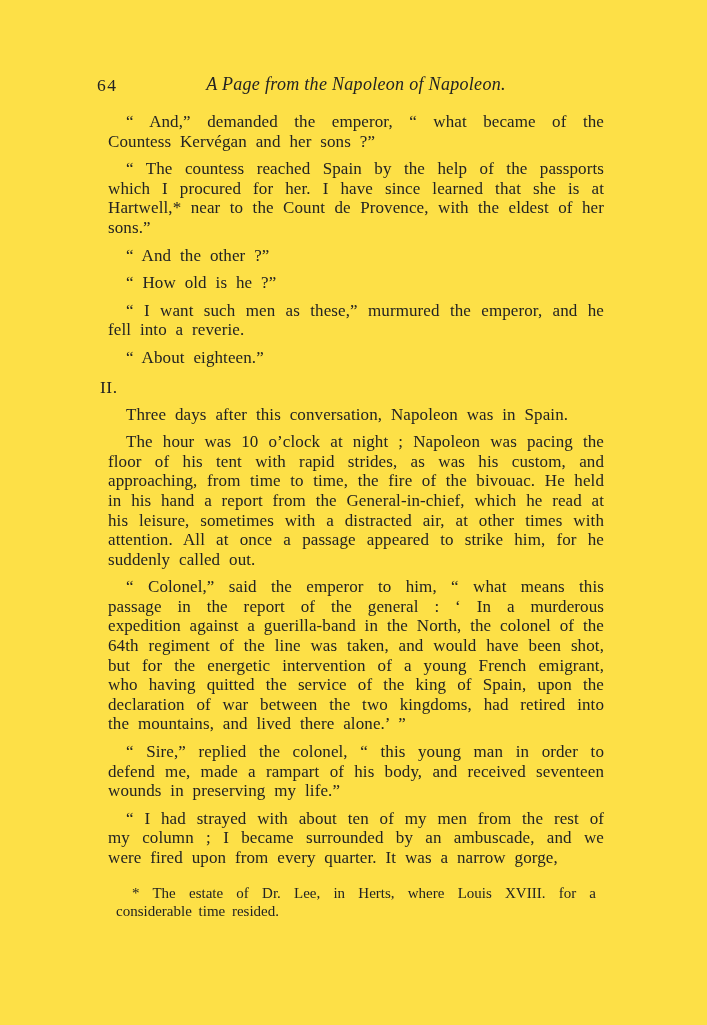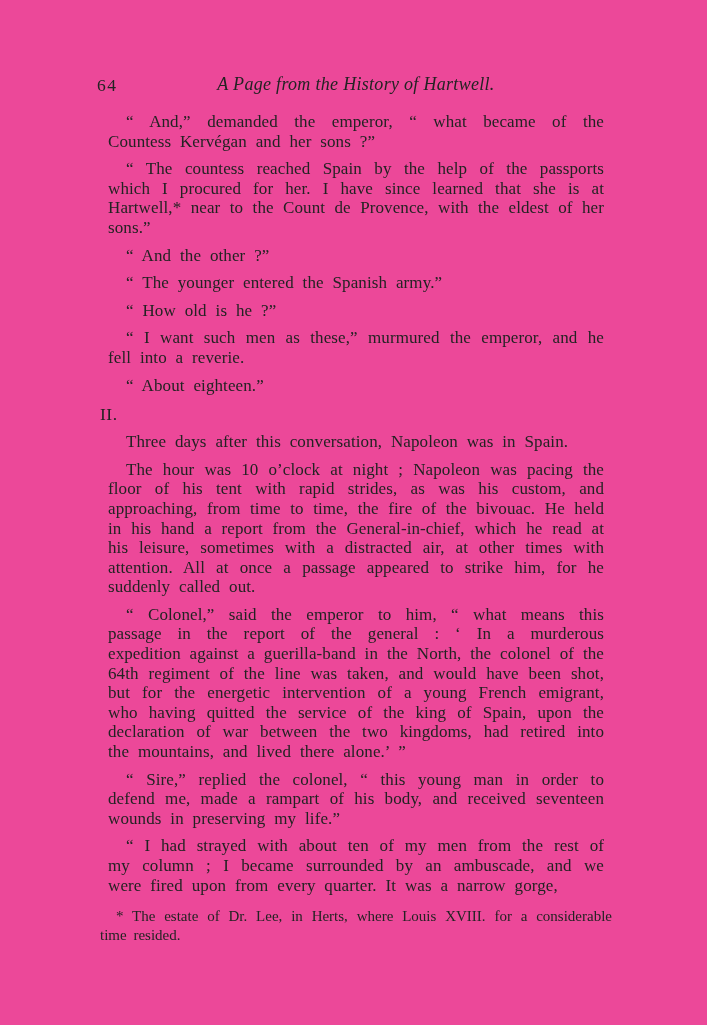--- a/index.html
+++ b/index.html
@@ -5,21 +5,21 @@
   html, body {
     margin: 0;
     padding: 0;
     background: #ffffff;
   }
   .page {
     position: relative;
     width: 707px;
     height: 1025px;
     box-sizing: border-box;
-    background: #ec4899;
+    background: #fde047;
     color: #232323;
     font-family: "Liberation Serif", "DejaVu Serif", serif;
     padding: 74px 95px 0 100px;
     overflow: hidden;
   }
   .running-head {
     position: relative;
     height: 24px;
     margin-bottom: 14px;
   }
@@ -58,39 +58,38 @@
     line-height: 20px;
   }
   .footnote {
     margin-top: 12px;
     font-size: 15px;
     line-height: 18.5px;
     text-align: justify;
     word-spacing: 3px;
   }
   .footnote-text {
-    margin: 0;
+    margin: 16px;
     text-indent: 16px;
   }
 </style>
 </head>
 <body>
 
 <div class="page">
 
   <header class="running-head">
     <span class="page-number">64</span>
-    <span class="running-title">A Page from the History of Hartwell.</span>
+    <span class="running-title">A Page from the Napoleon of Napoleon.</span>
   </header>
 
   <main class="page-body">
     <p class="para">“ And,” demanded the emperor, “ what became of the Countess Kervégan and her sons ?”</p>
     <p class="para">“ The countess reached Spain by the help of the passports which I procured for her. I have since learned that she is at Hartwell,* near to the Count de Provence, with the eldest of her sons.”</p>
     <p class="para">“ And the other ?”</p>
-    <p class="para">“ The younger entered the Spanish army.”</p>
     <p class="para">“ How old is he ?”</p>
     <p class="para">“ I want such men as these,” murmured the emperor, and he fell into a reverie.</p>
     <p class="para">“ About eighteen.”</p>
     <h2 class="section-heading">II.</h2>
     <p class="para">Three days after this conversation, Napoleon was in Spain.</p>
     <p class="para">The hour was 10 o’clock at night ; Napoleon was pacing the floor of his tent with rapid strides, as was his custom, and approaching, from time to time, the fire of the bivouac. He held in his hand a report from the General-in-chief, which he read at his leisure, sometimes with a distracted air, at other times with attention. All at once a passage appeared to strike him, for he suddenly called out.</p>
     <p class="para">“ Colonel,” said the emperor to him, “ what means this passage in the report of the general : ‘ In a murderous expedition against a guerilla-band in the North, the colonel of the 64th regiment of the line was taken, and would have been shot, but for the energetic intervention of a young French emigrant, who having quitted the service of the king of Spain, upon the declaration of war between the two kingdoms, had retired into the mountains, and lived there alone.’ ”</p>
     <p class="para">“ Sire,” replied the colonel, “ this young man in order to defend me, made a rampart of his body, and received seventeen wounds in preserving my life.”</p>
     <p class="para">“ I had strayed with about ten of my men from the rest of my column ; I became surrounded by an ambuscade, and we were fired upon from every quarter. It was a narrow gorge,</p>
   </main>

